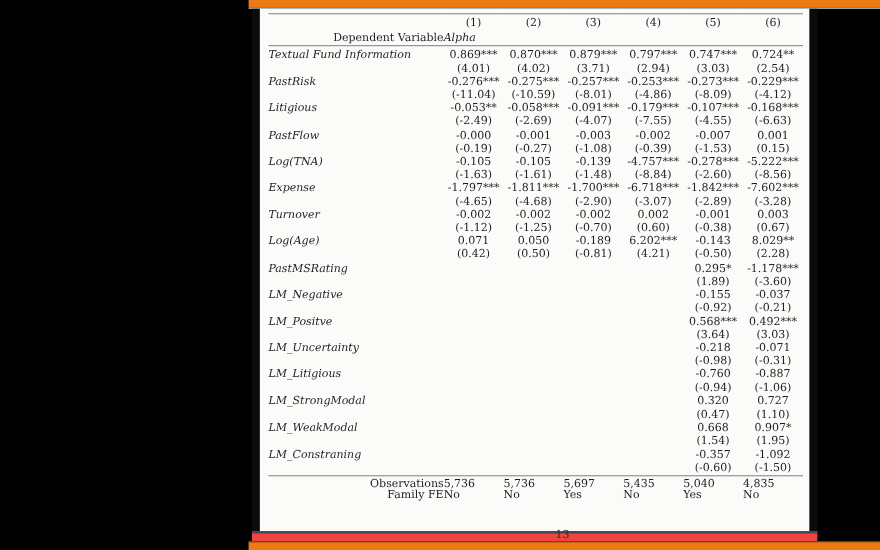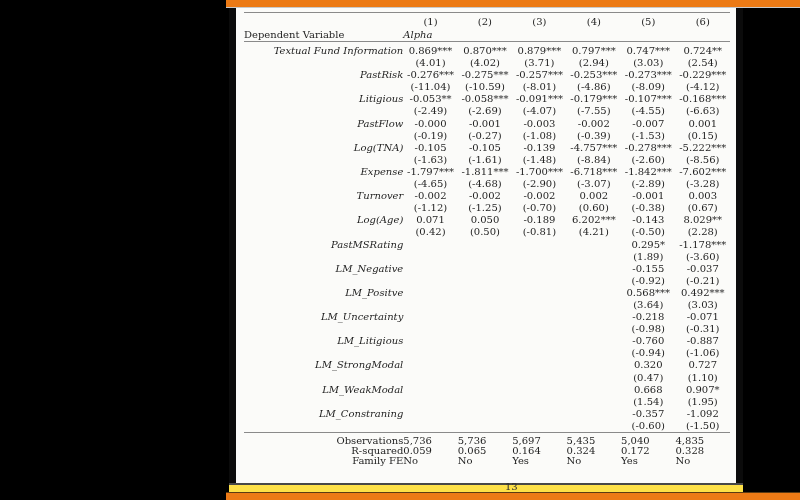--- a/index.html
+++ b/index.html
@@ -3,40 +3,40 @@
 <meta charset="utf-8">
 <style>
   html,body{margin:0;padding:0;background:#000;}
   .stage{position:relative;width:800px;height:500px;background:#000;overflow:hidden;
          font-family:"DejaVu Serif","Liberation Serif",serif;}
   .orange-top{position:absolute;left:226px;top:0;width:574px;height:7px;background:#ec7a15;}
   .hairline-top{position:absolute;left:226px;top:7px;width:574px;height:1px;background:#c9c9c9;}
   .page{position:absolute;left:236px;top:8px;width:500px;height:475px;background:#fbfbf9;}
   .border-left{position:absolute;left:229px;top:8px;width:7px;height:483px;background:#0b0b0b;}
   .border-right{position:absolute;left:736px;top:8px;width:7px;height:483px;background:#0b0b0b;}
-  .graybar{position:absolute;left:229px;top:483px;width:514px;height:16px;background:#fde047;
+  .graybar{position:absolute;left:229px;top:483px;width:514px;height:16px;background:#ef4444;
            border-top:2px solid #474747;box-sizing:border-box;}
   .pageno{position:absolute;left:276px;top:-4px;font-size:10px;color:#2c2c2c;
           font-family:"DejaVu Serif",serif;}
   .orange-bottom{position:absolute;left:226px;top:492px;width:574px;height:8px;background:#ec7a15;
            border-top:1px solid #5b3a12;box-sizing:border-box;}
 
   table.reg{border-collapse:collapse;table-layout:fixed;position:absolute;left:8px;top:4px;
             width:486px;color:#1e1e1e;}
   table.reg col.c-lbl{width:158px;}
   table.reg col.c-num{width:54px;}
   thead{border-top:1.4px solid #8a8a8a;border-bottom:1.4px solid #8a8a8a;}
   thead th{font-weight:normal;font-size:10px;padding:0;}
   .hnum{text-align:center;line-height:13px;padding-top:2px;}
-  .hlbl{text-align:left;line-height:13px;}
+  .hlbl{text-align:right;line-height:13px;}
   .alpha{text-align:left;font-style:italic;line-height:13px;}
   tr.coef td{font-size:10px;padding:0;vertical-align:top;}
   tr.coef:first-child td{padding-top:3px;}
   .est,.tst{line-height:12.1px;height:12.1px;text-align:center;white-space:nowrap;overflow:visible;}
-  td.lbl{font-style:italic;text-align:right;line-height:12.1px;white-space:nowrap;}
+  td.lbl{font-style:italic;text-align:left;line-height:12.1px;white-space:nowrap;}
   tbody.stats{border-top:1.4px solid #8a8a8a;}
   tbody.stats td{font-size:10px;line-height:9.8px;padding:0;white-space:nowrap;}
   tbody.stats tr:first-child td{padding-top:3px;}
   tbody.stats td.slbl{text-align:right;font-style:normal;}
   tbody.stats td.sval{text-align:left;}
 </style>
 </head>
 <body>
 
 <div class="stage">
@@ -507,29 +507,20 @@
           <tr>
             <td class="slbl">Observations</td>
             <td class="sval">5,736</td>
             <td class="sval">5,736</td>
             <td class="sval">5,697</td>
             <td class="sval">5,435</td>
             <td class="sval">5,040</td>
             <td class="sval">4,835</td>
           </tr>
           <tr>
-            <td class="slbl">R-squared</td>
-            <td class="sval">0.059</td>
-            <td class="sval">0.065</td>
-            <td class="sval">0.164</td>
-            <td class="sval">0.324</td>
-            <td class="sval">0.172</td>
-            <td class="sval">0.328</td>
-          </tr>
-          <tr>
             <td class="slbl">Family FE</td>
             <td class="sval">No</td>
             <td class="sval">No</td>
             <td class="sval">Yes</td>
             <td class="sval">No</td>
             <td class="sval">Yes</td>
             <td class="sval">No</td>
           </tr>
         </tbody>
     </table>

